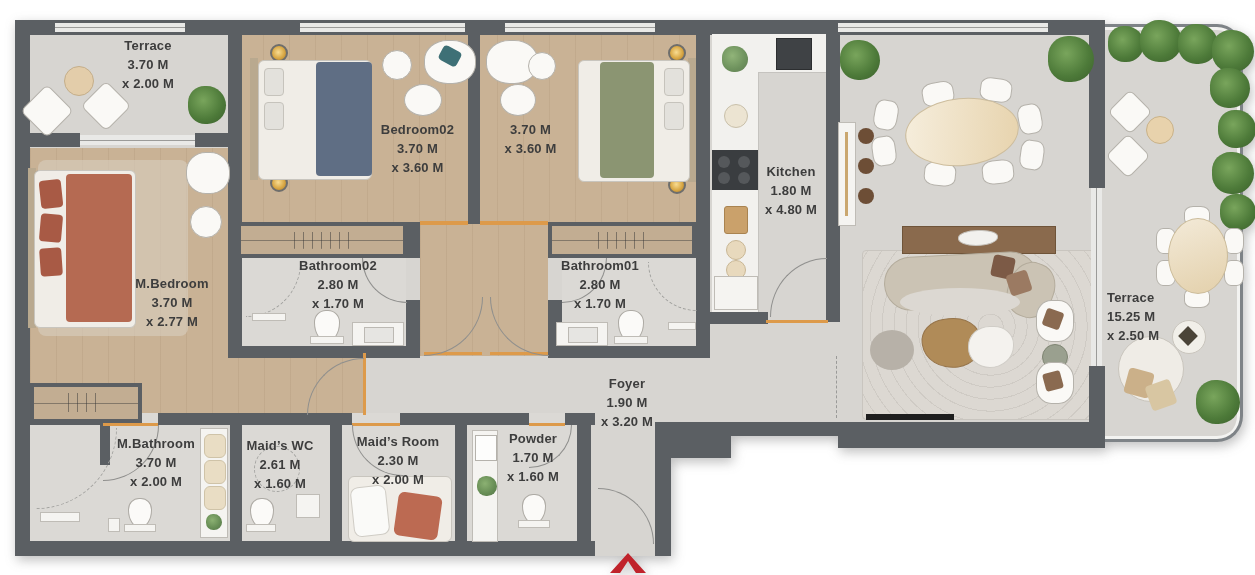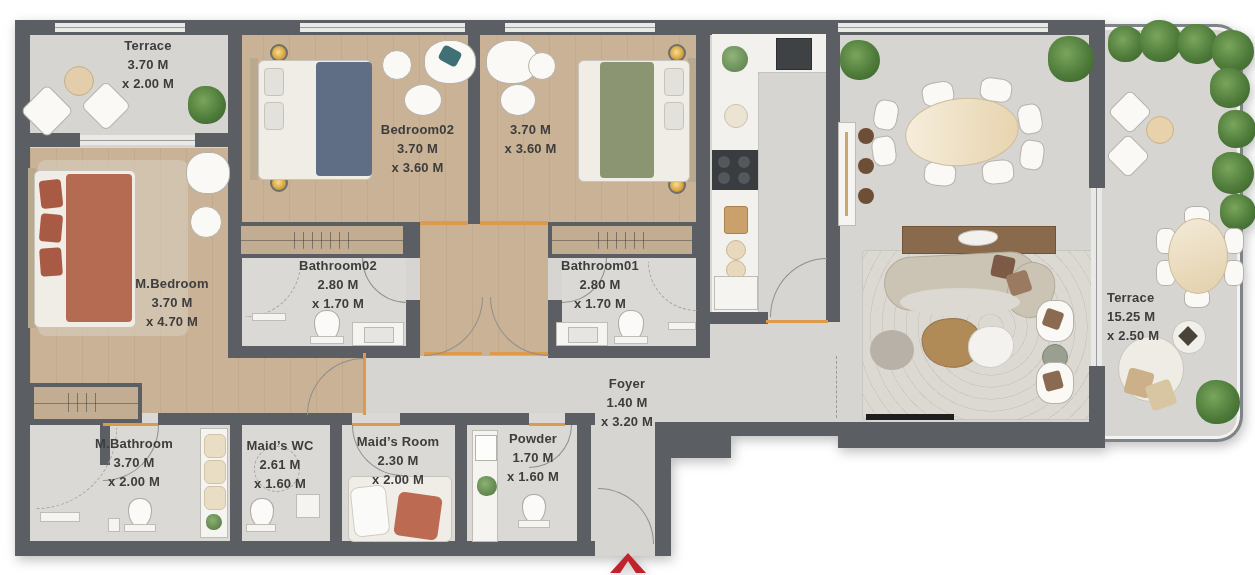--- a/index.html
+++ b/index.html
@@ -291,46 +291,51 @@
   </div>
   <div class="abs lbl" style="left:340px;top:120px;width:155px">
     <div>Bedroom02</div>
     <div>3.70 M</div>
     <div>x 3.60 M</div>
   </div>
   <div class="abs lbl" style="left:453px;top:120px;width:155px">
     <div>3.70 M</div>
     <div>x 3.60 M</div>
   </div>
+  <div class="abs lbl" style="left:726px;top:162px;width:130px">
+    <div>Kitchen</div>
+    <div>1.80 M</div>
+    <div>x 4.80 M</div>
+  </div>
   <div class="abs lbl" style="left:1107px;top:288px;width:90px;text-align:left">
     <div>Terrace</div>
     <div>15.25 M</div>
     <div>x 2.50 M</div>
   </div>
   <div class="abs lbl" style="left:92px;top:274px;width:160px">
     <div>M.Bedroom</div>
     <div>3.70 M</div>
-    <div>x 4.70 M</div>
+    <div>x 2.77 M</div>
   </div>
   <div class="abs lbl" style="left:258px;top:256px;width:160px">
     <div>Bathroom02</div>
     <div>2.80 M</div>
     <div>x 1.70 M</div>
   </div>
   <div class="abs lbl" style="left:520px;top:256px;width:160px">
     <div>Bathroom01</div>
     <div>2.80 M</div>
     <div>x 1.70 M</div>
   </div>
   <div class="abs lbl" style="left:562px;top:374px;width:130px">
     <div>Foyer</div>
-    <div>1.40 M</div>
+    <div>1.90 M</div>
     <div>x 3.20 M</div>
   </div>
-  <div class="abs lbl" style="left:54px;top:434px;width:160px">
+  <div class="abs lbl" style="left:76px;top:434px;width:160px">
     <div>M.Bathroom</div>
     <div>3.70 M</div>
     <div>x 2.00 M</div>
   </div>
   <div class="abs lbl" style="left:215px;top:436px;width:130px">
     <div>Maid’s WC</div>
     <div>2.61 M</div>
     <div>x 1.60 M</div>
   </div>
   <div class="abs lbl" style="left:330px;top:432px;width:136px">

